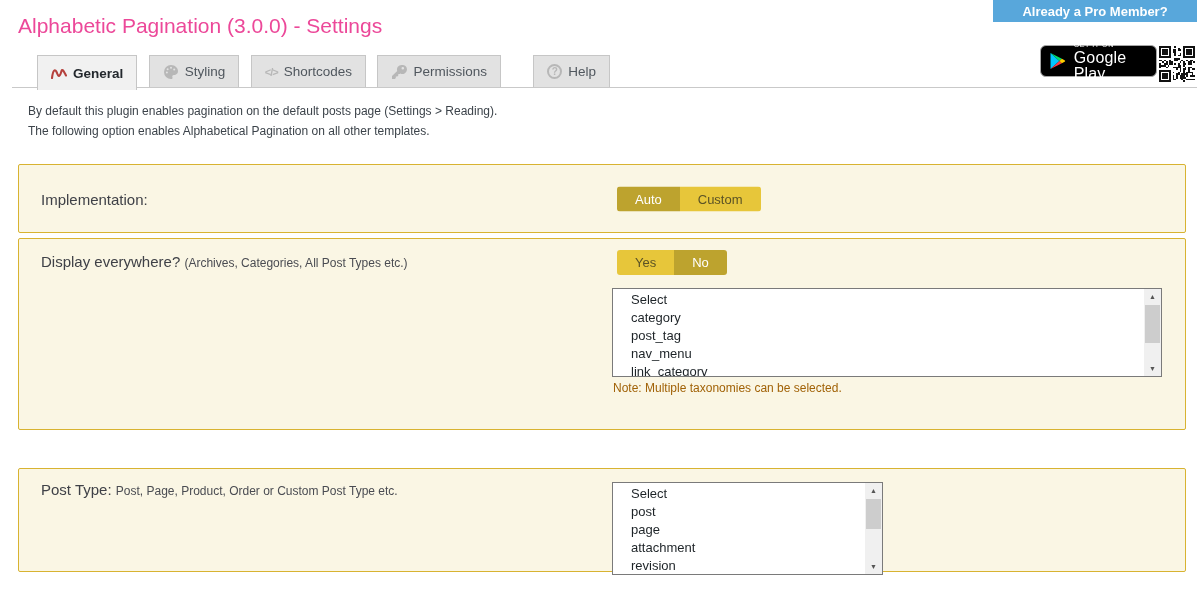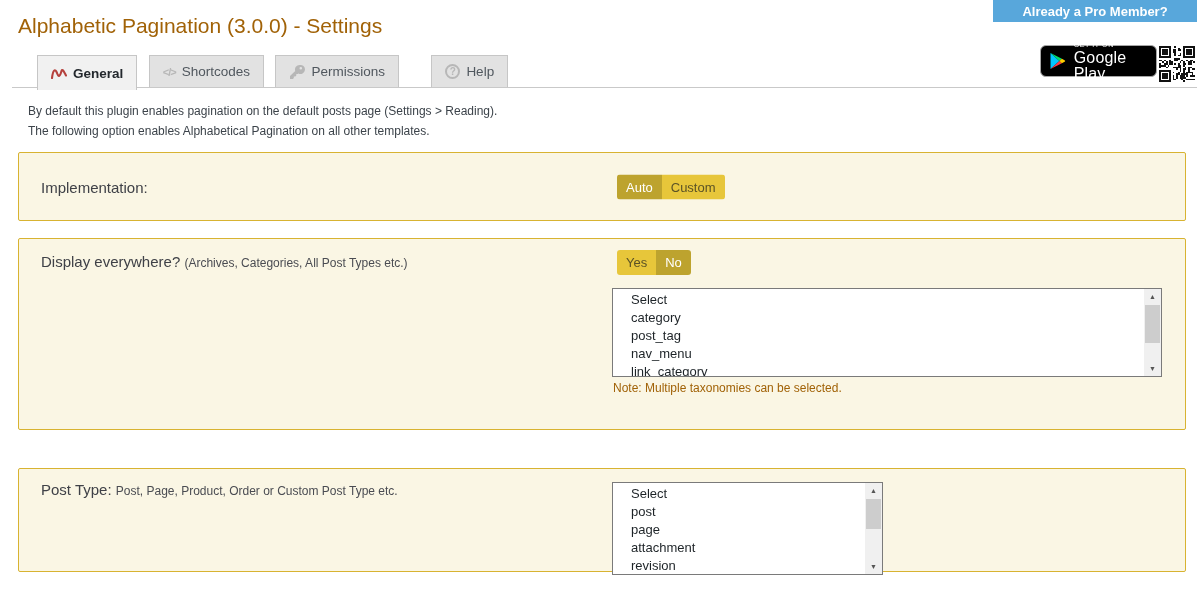--- a/index.html
+++ b/index.html
@@ -8,21 +8,21 @@
     --toggle_selected:#bda32e;
     --toggle_unselected:#e7c63a;
     --pro_blue:#58a7db;
   }
   *{margin:0;padding:0;box-sizing:border-box;}
   html,body{width:1197px;height:599px;overflow:hidden;background:#fff;
     font-family:"Liberation Sans",sans-serif;color:#3c434a;}
   .stage{position:relative;width:1197px;height:599px;}
 
   
-  .page-title{position:absolute;left:18px;top:14px;font-size:21px;font-weight:400;color:#a16207;}
+  .page-title{position:absolute;left:18px;top:14px;font-size:21px;font-weight:400;color:#ec4899;}
   .pro-btn{position:absolute;top:0;right:0;width:204px;height:22px;background:var(--pro_blue);
     color:#fff;font-size:13px;font-weight:bold;display:flex;align-items:center;justify-content:center;cursor:pointer;}
 
   
   .tabbar{position:absolute;left:12px;top:55px;width:1197px;height:33px;border-bottom:1px solid #c9c9c9;padding-left:25px;}
   .tab{position:relative;display:inline-flex;align-items:center;gap:6px;height:32px;margin-right:7px;
     padding:0 13px;background:#e2e2e2;border:1px solid #c6c6c6;border-bottom:none;font-size:13.5px;
     color:#50575e;cursor:pointer;vertical-align:top;}
   .tab.active{background:#f1f1f1;height:35px;z-index:2;color:#23282d;font-weight:600;}
   .tab.tab-gap{margin-left:21px;}
@@ -39,30 +39,30 @@
   .gp-line2{font-size:16px;color:#fff;font-weight:500;letter-spacing:.2px;}
   .qr{position:absolute;top:46px;right:2px;width:36px;height:36px;}
 
   
   .intro-line{position:absolute;left:28px;font-size:12px;color:#3c434a;}
   .intro-1{top:104px;} .intro-2{top:124px;}
 
   
   .section{position:absolute;left:18px;width:1168px;background:var(--section_bg);
     border:1px solid var(--gold_border);border-radius:2px;}
-  .sec-impl{top:152px;height:69px;}
+  .sec-impl{top:164px;height:69px;}
   .sec-disp{top:238px;height:192px;}
   .sec-post{top:468px;height:104px;}
   .sec-label{position:absolute;left:22px;font-size:15px;color:#3f4147;}
   .sec-label .sub{font-size:12px;color:#4a4c52;}
   .v-center{top:50%;transform:translateY(-50%);}
 
   
   .toggle{position:absolute;display:inline-flex;border-radius:3px;overflow:hidden;font-size:13px;}
-  .toggle-opt{padding:5px 9px;background:var(--toggle_unselected);color:#5b5326;cursor:pointer;white-space:nowrap;}
+  .toggle-opt{padding:5px 18px;background:var(--toggle_unselected);color:#5b5326;cursor:pointer;white-space:nowrap;}
   .toggle-opt.selected{background:var(--toggle_selected);color:#fff;}
   .tg-impl{left:598px;top:50%;transform:translateY(-50%);}
   .tg-disp{left:598px;top:11px;}
 
   
   .listbox{position:absolute;background:#fff;border:1px solid #7a7a7a;overflow:hidden;font-size:13px;color:#1d2327;}
   .lb-tax{left:593px;top:49px;width:550px;height:89px;}
   .lb-post{left:593px;top:13px;width:271px;height:93px;}
   .lb-items{position:absolute;left:0;top:2px;right:17px;}
   .lb-item{line-height:18px;padding-left:18px;cursor:pointer;}
@@ -83,20 +83,30 @@
 
   <h1 class="page-title">Alphabetic Pagination (3.0.0) - Settings</h1>
   <div class="pro-btn">Already a Pro Member?</div>
 
   <div class="tabbar">
     <div class="tab active">
       <svg class="tab-ic" viewBox="0 0 16 16">
         <path d="M1 13 C2 5, 4 3, 6 8 C7.5 12.5, 9 11.5, 10.5 6 C11.5 3.5, 12.5 6, 15 10.5" fill="none" stroke="#b5413d" stroke-width="2.1" stroke-linecap="round"></path>
       </svg>
       <span>General</span>
+    </div>
+    <div class="tab">
+      <svg class="tab-ic" viewBox="0 0 16 16">
+        <path d="M8 1a7 7 0 1 0 0 14c1.3 0 1.9-.9 1.4-1.8-.5-1 .2-2.2 1.4-2.2H12a4 4 0 0 0 3-3.9C15 4 11.9 1 8 1z" fill="#b7b7b7"></path>
+        <circle cx="4.6" cy="5.2" r="1" fill="#e2e2e2"></circle>
+          <circle cx="8" cy="3.7" r="1" fill="#e2e2e2"></circle>
+        <circle cx="11.2" cy="5.4" r="1" fill="#e2e2e2"></circle>
+          <circle cx="3.9" cy="8.6" r="1" fill="#e2e2e2"></circle>
+      </svg>
+      <span>Styling</span>
     </div>
     <div class="tab">
       <span class="code-glyph">&lt;/&gt;</span>
       <span>Shortcodes</span>
     </div>
     <div class="tab">
       <svg class="tab-ic" viewBox="0 0 16 16">
         <path fill="#b7b7b7" d="M10.5 1a4.5 4.5 0 0 0-4.3 5.9L1 12.1V15h2.9l.9-.9v-1.5h1.5l1-1V10h1.5l.6-.6A4.5 4.5 0 1 0 10.5 1zm1.3 4.5a1.3 1.3 0 1 1 0-2.6 1.3 1.3 0 0 1 0 2.6z"></path>
       </svg>
       <span>Permissions</span>

